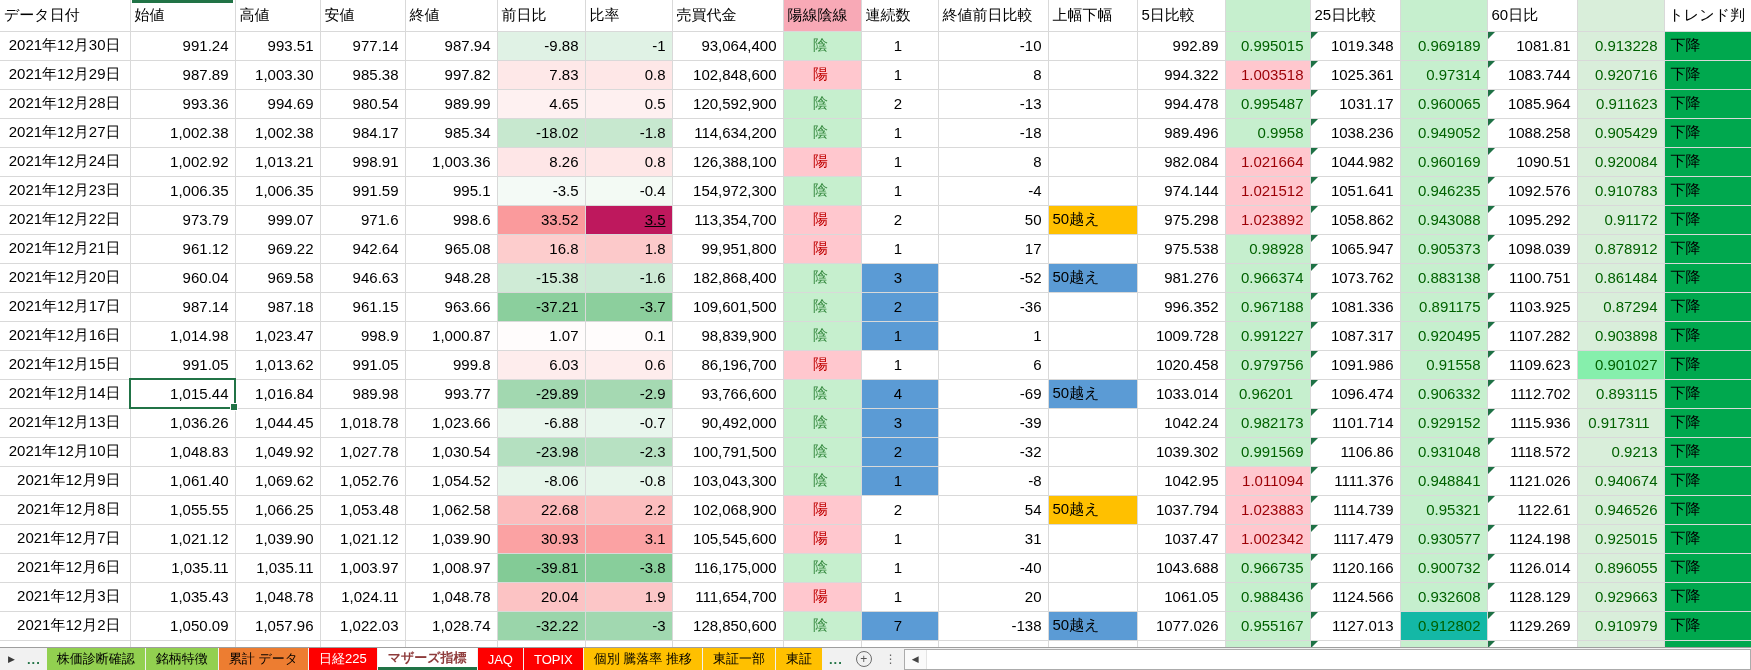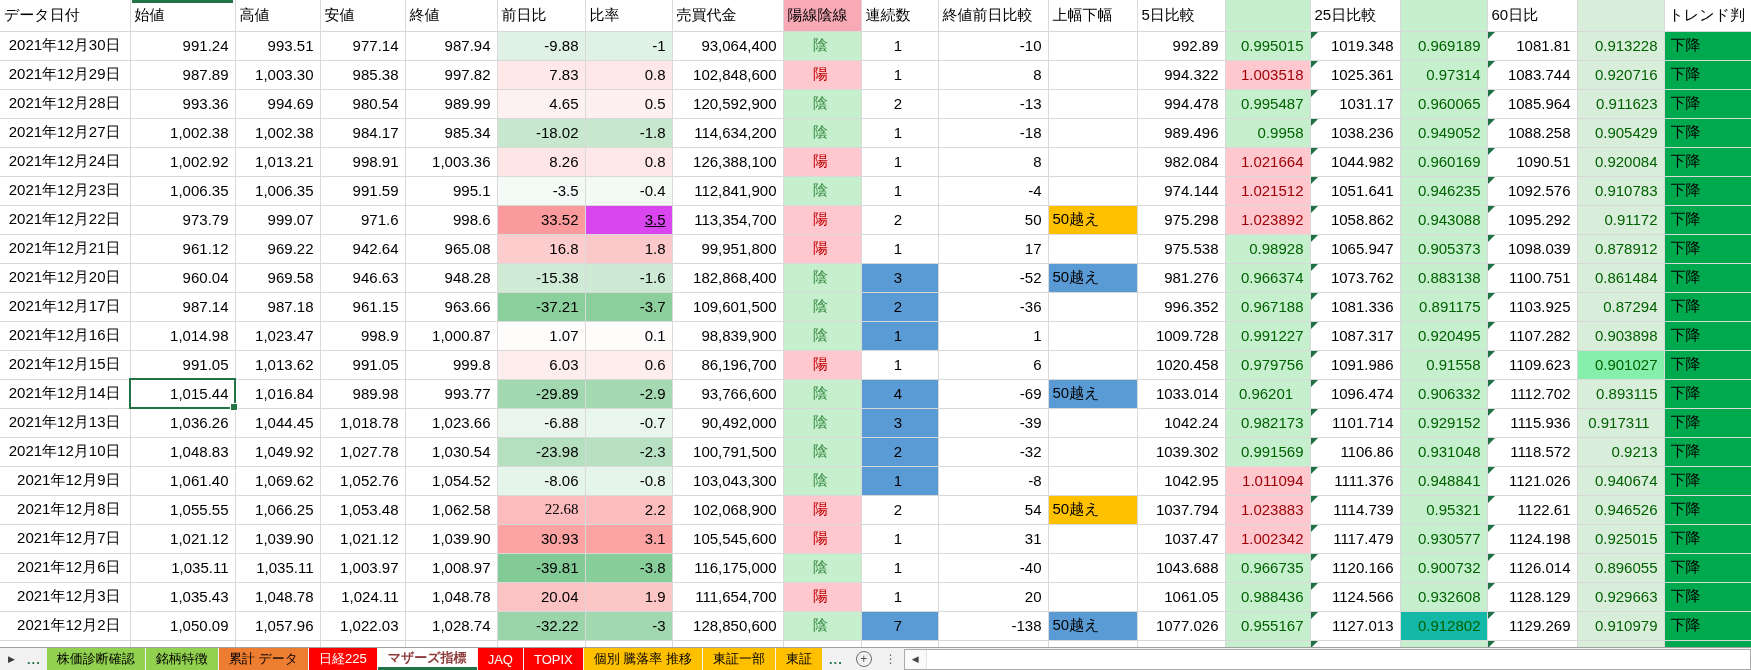--- a/index.html
+++ b/index.html
@@ -211,41 +211,41 @@
             <td style="background: rgb(0, 168, 78); padding-left: 6px;">下降</td>
           </tr>
           <tr>
             <td class="date">2021年12月23日</td>
             <td class="num">1,006.35</td>
             <td class="num">1,006.35</td>
             <td class="num">991.59</td>
             <td class="num">995.1</td>
             <td class="num" style="background: rgb(244, 250, 246);">-3.5</td>
             <td class="num" style="background: rgb(243, 250, 244);">-0.4</td>
-            <td class="num">112,841,900</td>
+            <td class="num">154,972,300</td>
             <td class="ctr" style="background: rgb(198, 239, 206); color: rgb(53, 137, 63);">陰</td>
             <td class="ctr">1</td>
             <td class="num">-4</td>
             <td></td>
             <td class="num">974.144</td>
             <td class="num" style="background: rgb(255, 199, 206); color: rgb(156, 0, 6);">1.021512</td>
             <td class="num tri">1051.641</td>
             <td class="num" style="background: rgb(198, 239, 206); color: rgb(0, 97, 0);">0.946235</td>
             <td class="num tri">1092.576</td>
             <td class="num" style="background: rgb(217, 238, 218); color: rgb(0, 97, 0);">0.910783</td>
             <td style="background: rgb(0, 168, 78); padding-left: 6px;">下降</td>
           </tr>
           <tr>
             <td class="date">2021年12月22日</td>
             <td class="num">973.79</td>
             <td class="num">999.07</td>
             <td class="num">971.6</td>
             <td class="num">998.6</td>
             <td class="num" style="background: rgb(250, 154, 156);">33.52</td>
-            <td class="num" style="background: #d946ef; text-decoration: underline;">3.5</td>
+            <td class="num" style="background: #be185d; text-decoration: underline;">3.5</td>
             <td class="num">113,354,700</td>
             <td class="ctr" style="background: rgb(255, 199, 206); color: rgb(192, 0, 0);">陽</td>
             <td class="ctr">2</td>
             <td class="num">50</td>
             <td style="background: rgb(255, 192, 0); padding-left: 4px;">50越え</td>
             <td class="num">975.298</td>
             <td class="num" style="background: rgb(255, 199, 206); color: rgb(156, 0, 6);">1.023892</td>
             <td class="num tri">1058.862</td>
             <td class="num" style="background: rgb(198, 239, 206); color: rgb(0, 97, 0);">0.943088</td>
             <td class="num tri">1095.292</td>
@@ -440,21 +440,21 @@
             <td class="num tri">1121.026</td>
             <td class="num" style="background: rgb(217, 238, 218); color: rgb(0, 97, 0);">0.940674</td>
             <td style="background: rgb(0, 168, 78); padding-left: 6px;">下降</td>
           </tr>
           <tr>
             <td class="date">2021年12月8日</td>
             <td class="num">1,055.55</td>
             <td class="num">1,066.25</td>
             <td class="num">1,053.48</td>
             <td class="num">1,062.58</td>
-            <td class="num" style="background: rgb(252, 187, 188); font-family: Liberation Serif, serif;">22.68</td>
+            <td class="num" style="background: rgb(252, 187, 188);">22.68</td>
             <td class="num" style="background: rgb(252, 189, 190);">2.2</td>
             <td class="num">102,068,900</td>
             <td class="ctr" style="background: rgb(255, 199, 206); color: rgb(192, 0, 0);">陽</td>
             <td class="ctr">2</td>
             <td class="num">54</td>
             <td style="background: rgb(255, 192, 0); padding-left: 4px;">50越え</td>
             <td class="num">1037.794</td>
             <td class="num" style="background: rgb(255, 199, 206); color: rgb(156, 0, 6);">1.023883</td>
             <td class="num tri">1114.739</td>
             <td class="num" style="background: rgb(198, 239, 206); color: rgb(0, 97, 0);">0.95321</td>

